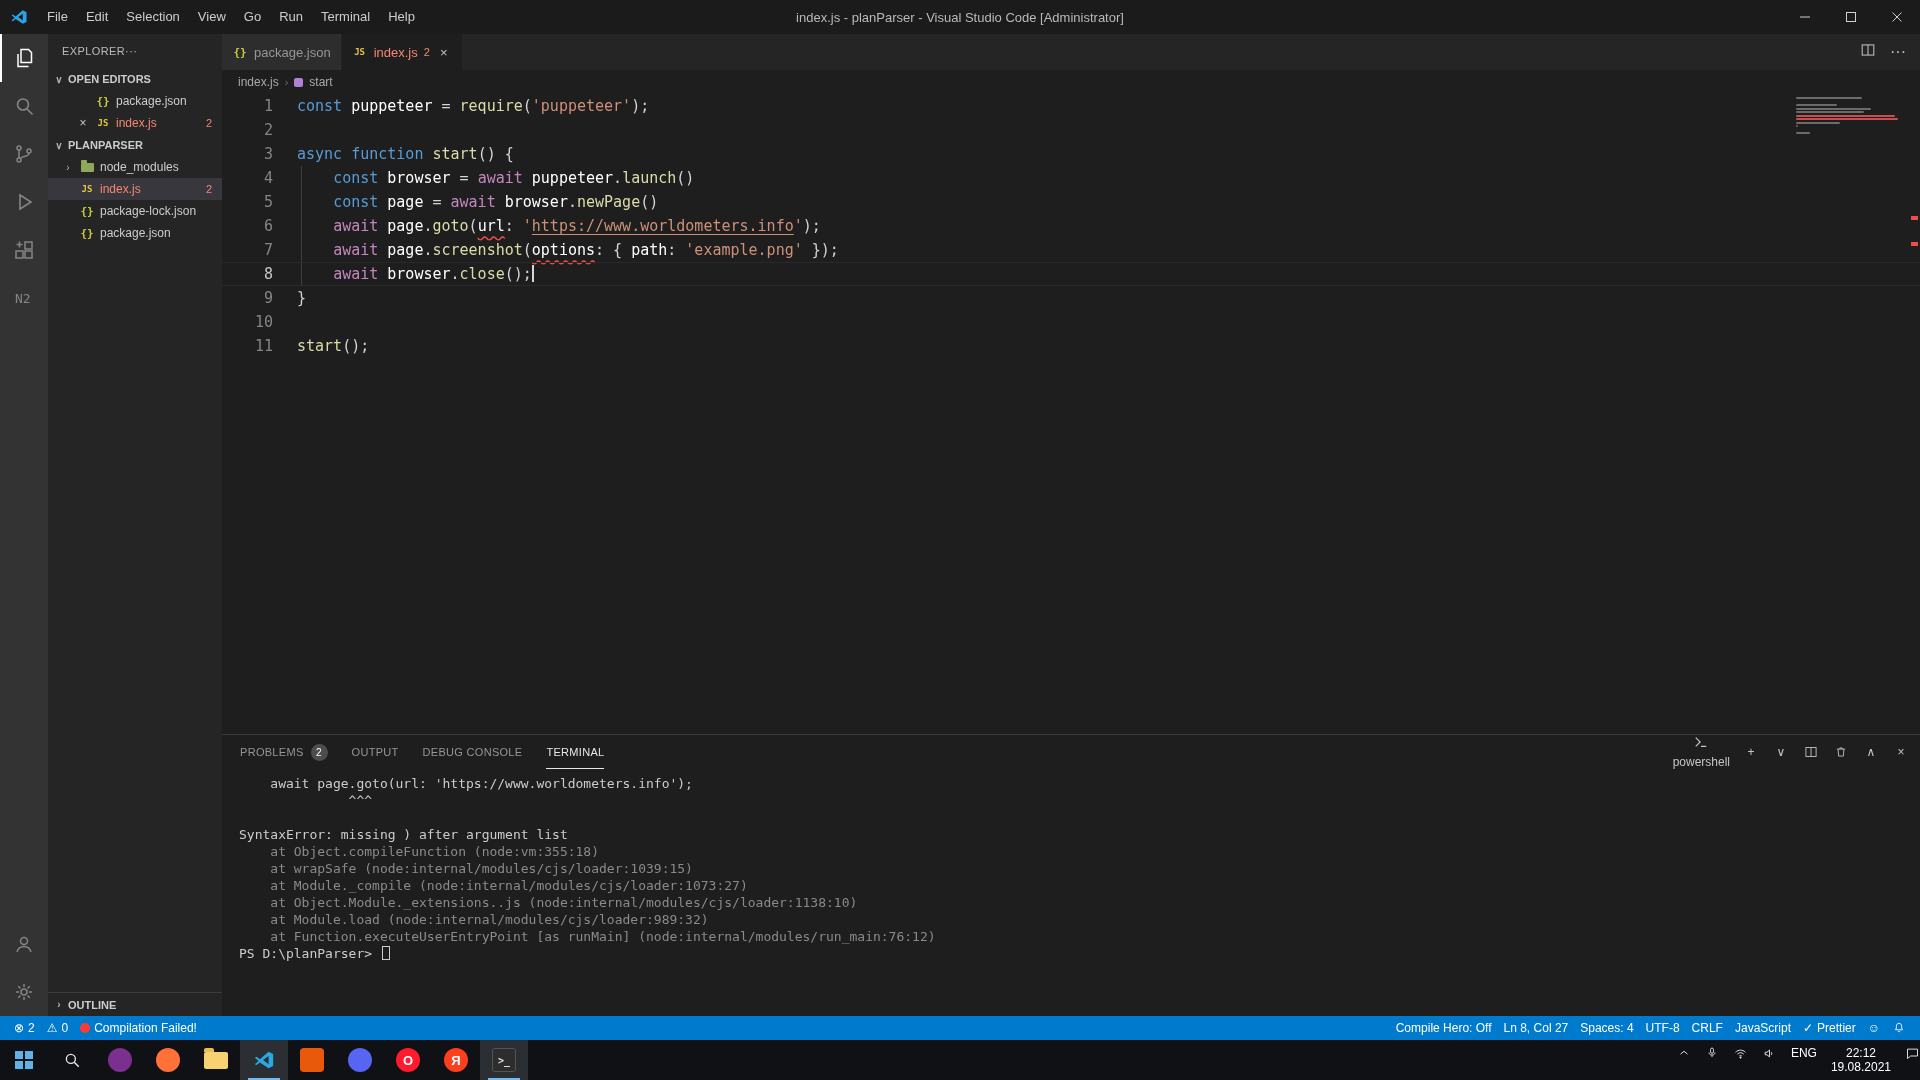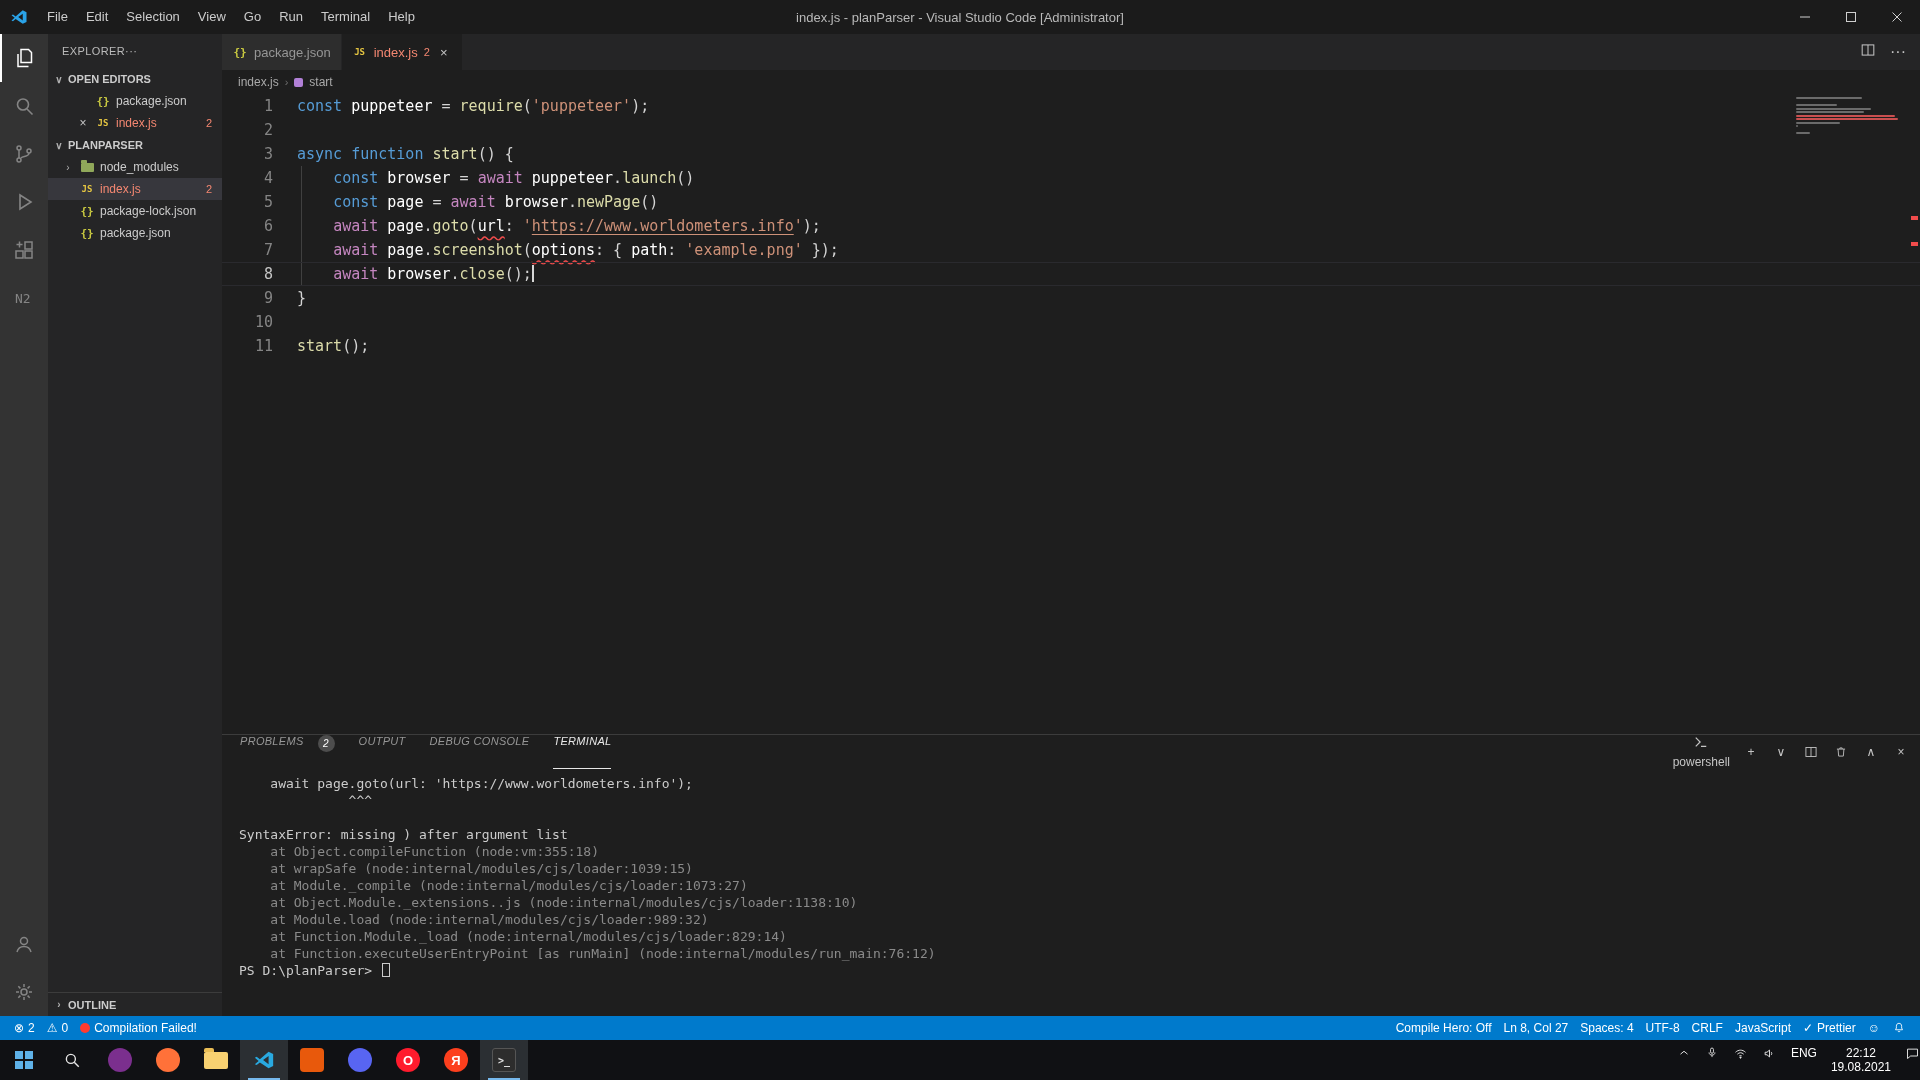--- a/index.html
+++ b/index.html
@@ -69,21 +69,21 @@
   .caret { display:inline-block; width:2px; height:17px; background:#d7d7d7; vertical-align:-3px; }
   .indent-guide { position:absolute; left:79px; top:72px; height:120px; width:1px; background:#404040; }
   .minimap { position:absolute; top:3px; right:16px; width:108px; }
   .mm-line { height:2px; margin-bottom:1.5px; background:#6b6b6b; border-radius:1px; }
   .mm-line.err { background:#c94f4f; }
   .ruler-mark { position:absolute; right:2px; width:7px; height:4px; background:#f14c4c; }
 
   
   .panel { flex:0 0 282px; border-top:1px solid #3c3c3c; display:flex; flex-direction:column; background:#1e1e1e; }
   .panel-header { flex:0 0 34px; display:flex; align-items:center; padding:0 10px 0 18px; }
-  .ptab { font-size:11px; letter-spacing:.3px; color:#969696; margin-right:24px; height:34px; display:flex; gap:14px; cursor:default;font-style:italic; }
+  .ptab { font-size:11px; letter-spacing:.3px; color:#969696; margin-right:24px; height:34px; display:flex; align-items:center; gap:7px; cursor:default; }
   .ptab.active { color:#e7e7e7; border-bottom:1px solid #e7e7e7; }
   .pbadge { background:#4d4d4d; color:#fff; border-radius:9px; min-width:17px; height:17px; font-size:10px; display:flex; align-items:center; justify-content:center; padding:0 4px; }
   .panel-actions { margin-left:auto; display:flex; align-items:center; gap:12px; color:#c5c5c5; font-size:12px; }
   .shell-sel { display:flex; align-items:center; gap:6px;flex-direction:column; }
   .pa-ic { width:18px; text-align:center; display:inline-flex; justify-content:center; align-items:center; }
 
   .terminal { flex:1; font-family:"DejaVu Sans Mono",monospace; font-size:13px; line-height:17px; color:#cccccc; padding:6px 0 0 17px; overflow:hidden; }
   .t-line { white-space:pre; height:17px; }
   .t-dim { color:#8a8a8a; }
   .t-cursor { display:inline-block; width:8px; height:14px; border:1px solid #cccccc; vertical-align:-2px; margin-left:2px; }
@@ -400,21 +400,20 @@
         <div class="terminal" id="terminal">
             <div class="t-line">    await page.goto(url: 'https://www.worldometers.info');</div>
             <div class="t-line">              ^^^</div>
             <div class="t-line"> </div>
             <div class="t-line">SyntaxError: missing ) after argument list</div>
             <div class="t-line t-dim">    at Object.compileFunction (node:vm:355:18)</div>
             <div class="t-line t-dim">    at wrapSafe (node:internal/modules/cjs/loader:1039:15)</div>
             <div class="t-line t-dim">    at Module._compile (node:internal/modules/cjs/loader:1073:27)</div>
             <div class="t-line t-dim">    at Object.Module._extensions..js (node:internal/modules/cjs/loader:1138:10)</div>
             <div class="t-line t-dim">    at Module.load (node:internal/modules/cjs/loader:989:32)</div>
-            <div class="t-line t-dim">    at Function.Module._load (node:internal/modules/cjs/loader:829:14)</div>
             <div class="t-line t-dim">    at Function.executeUserEntryPoint [as runMain] (node:internal/modules/run_main:76:12)</div>
             <div class="t-line"><span>PS D:\planParser&gt; </span><span class="t-cursor"></span></div>
           </div>
       </div>
     </div>
   </div>
 
   <div class="statusbar">
     <div class="sb-left" id="status-left">
         <div class="sb-item">

